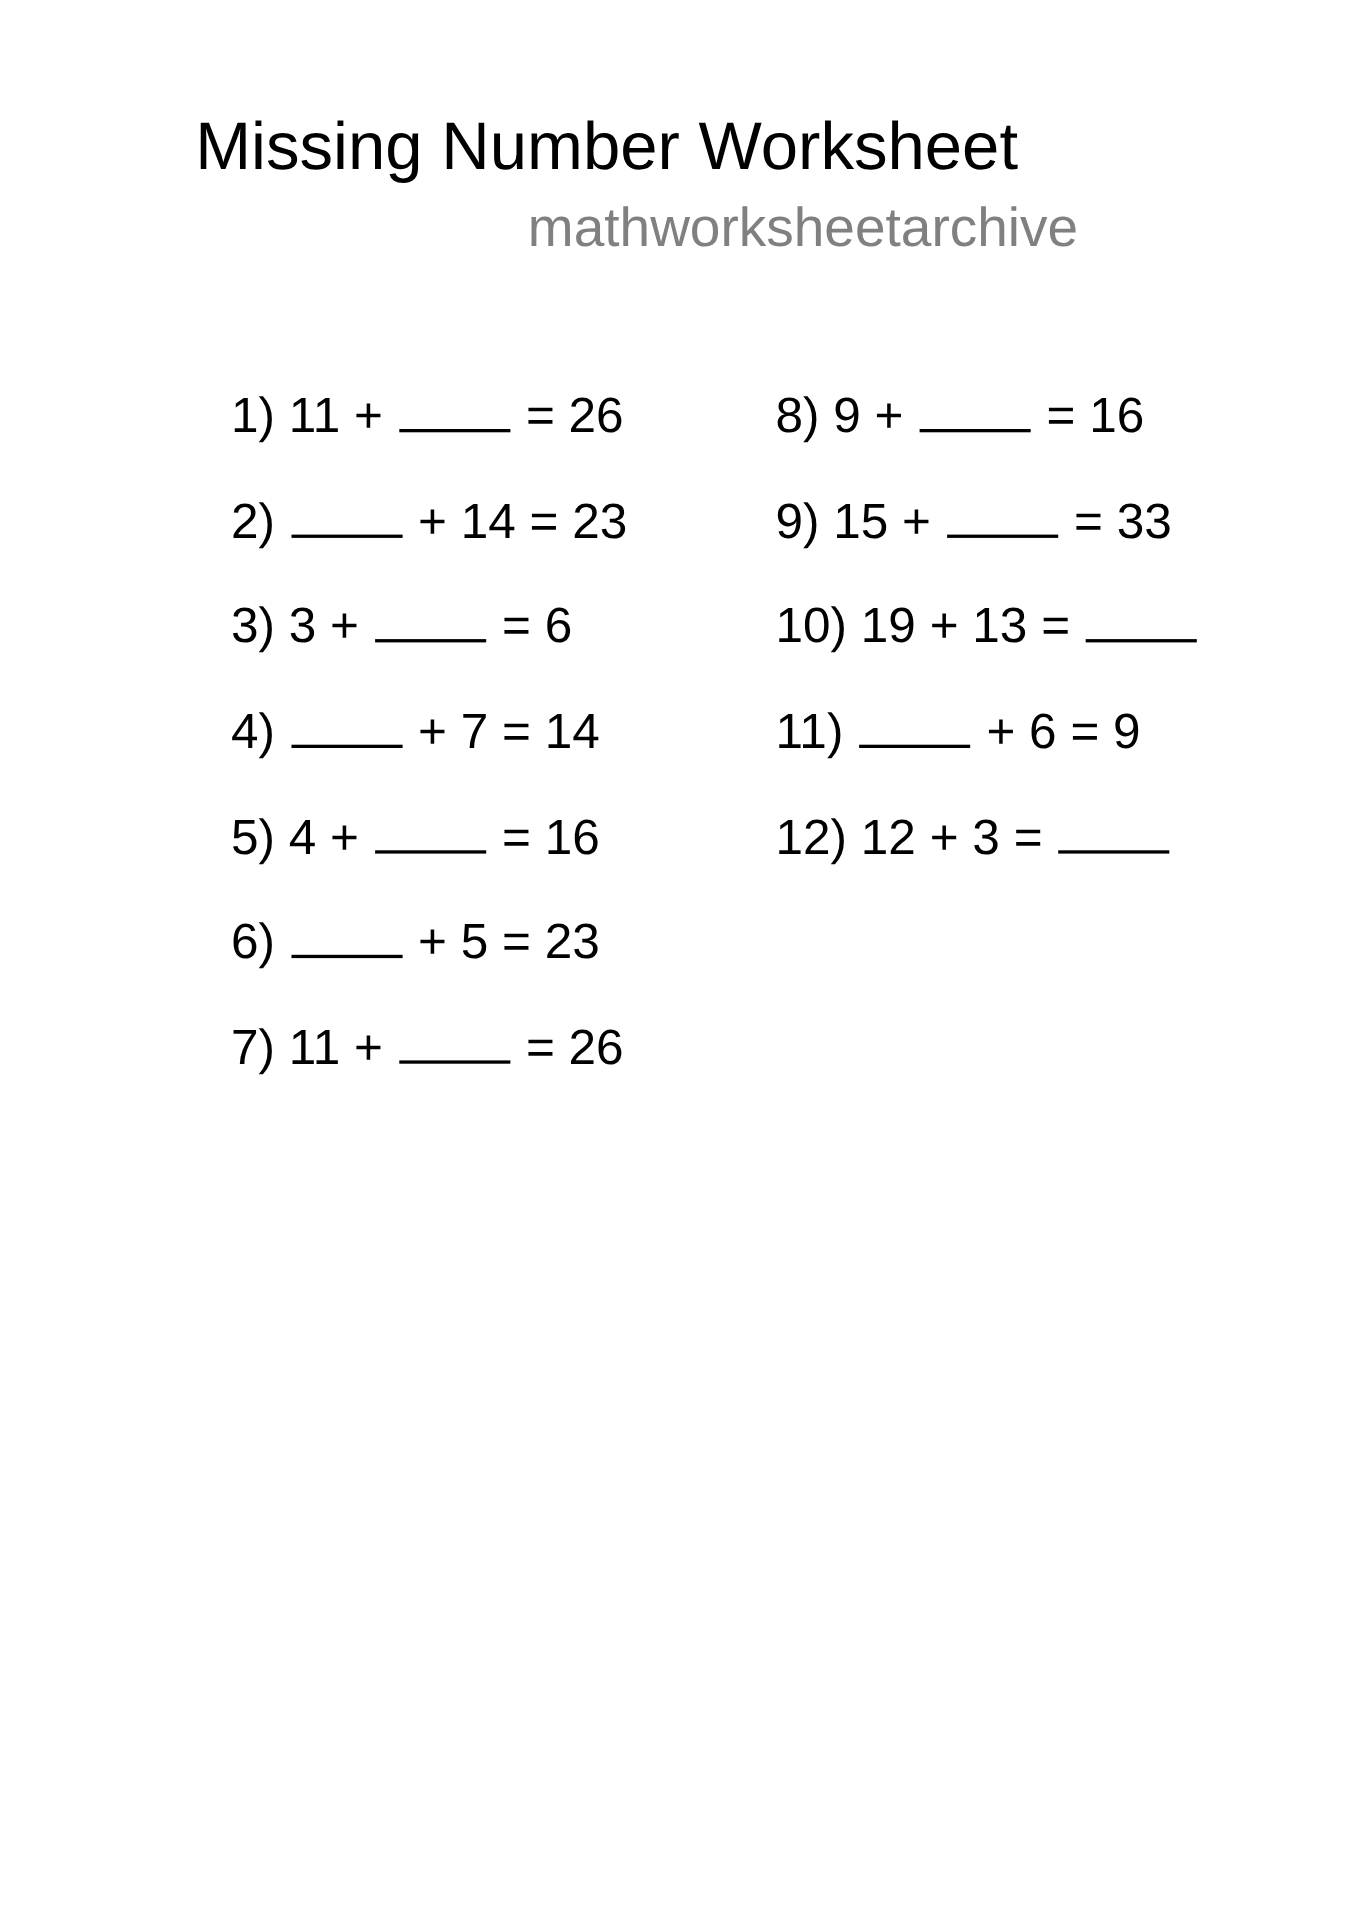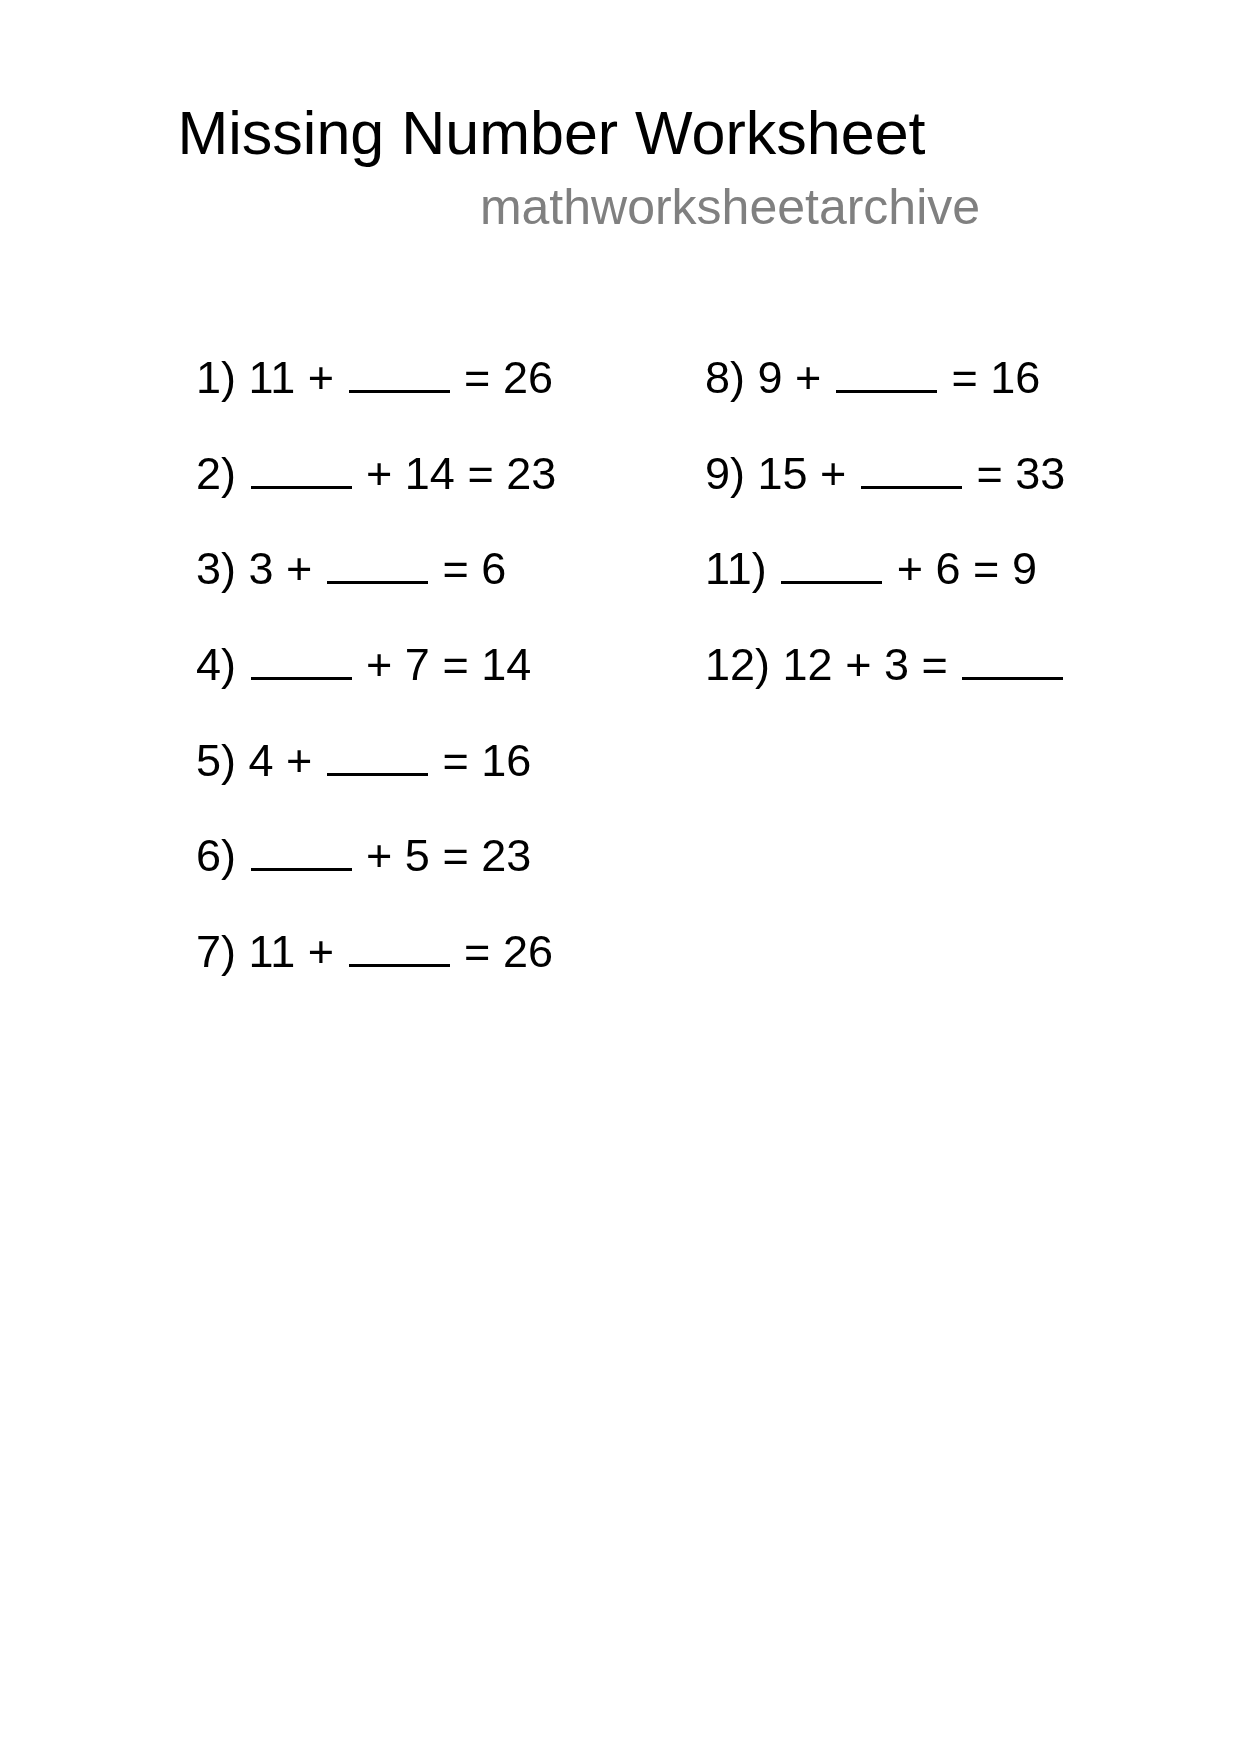--- a/index.html
+++ b/index.html
@@ -3,21 +3,21 @@
 <meta charset="utf-8">
 <style>
   html, body { margin: 0; padding: 0; background: #ffffff; }
   body { width: 1240px; height: 1754px; position: relative; overflow: hidden;
          font-family: "Liberation Sans", sans-serif; color: #000; }
   .title { position: absolute; left: 0; width: 997px; top: 98px;
            text-align: center; font-size: 61px; line-height: 70px; padding-left: 106px; box-sizing: border-box; }
   .subtitle { position: absolute; left: 0; width: 1240px; top: 183px;
               text-align: center; font-size: 50px; line-height: 48px; color: #808080; padding-left: 220px; box-sizing: border-box; }
   .col { position: absolute; top: 348px; }
-  .col.left { left: 196px; }
+  .col.left { left: 210px; }
   .col.right { left: 705px; }
   .problem { height: 95.7px; font-size: 45px; line-height: 60px; white-space: nowrap; }
   .blank { display: inline-block; width: 101px; border-bottom: 3px solid #000; height: 40px; vertical-align: baseline; margin: 0 2px; }
 </style>
 </head>
 <body>
 
 <div class="title">Missing Number Worksheet</div>
 <div class="subtitle">mathworksheetarchive</div>
 
@@ -26,15 +26,16 @@
     <div class="problem"><span>2)</span> <span class="blank"></span> <span>+</span> <span>14</span> <span>=</span> <span>23</span></div>
     <div class="problem"><span>3)</span> <span>3</span> <span>+</span> <span class="blank"></span> <span>=</span> <span>6</span></div>
     <div class="problem"><span>4)</span> <span class="blank"></span> <span>+</span> <span>7</span> <span>=</span> <span>14</span></div>
     <div class="problem"><span>5)</span> <span>4</span> <span>+</span> <span class="blank"></span> <span>=</span> <span>16</span></div>
     <div class="problem"><span>6)</span> <span class="blank"></span> <span>+</span> <span>5</span> <span>=</span> <span>23</span></div>
     <div class="problem"><span>7)</span> <span>11</span> <span>+</span> <span class="blank"></span> <span>=</span> <span>26</span></div>
   </div>
 <div class="col right" id="col-right">
     <div class="problem"><span>8)</span> <span>9</span> <span>+</span> <span class="blank"></span> <span>=</span> <span>16</span></div>
     <div class="problem"><span>9)</span> <span>15</span> <span>+</span> <span class="blank"></span> <span>=</span> <span>33</span></div>
+    <div class="problem"><span>10)</span> <span>19</span> <span>+</span> <span>13</span> <span>=</span> <span class="blank"></span></div>
     <div class="problem"><span>11)</span> <span class="blank"></span> <span>+</span> <span>6</span> <span>=</span> <span>9</span></div>
     <div class="problem"><span>12)</span> <span>12</span> <span>+</span> <span>3</span> <span>=</span> <span class="blank"></span></div>
   </div>
 
 </body></html>

